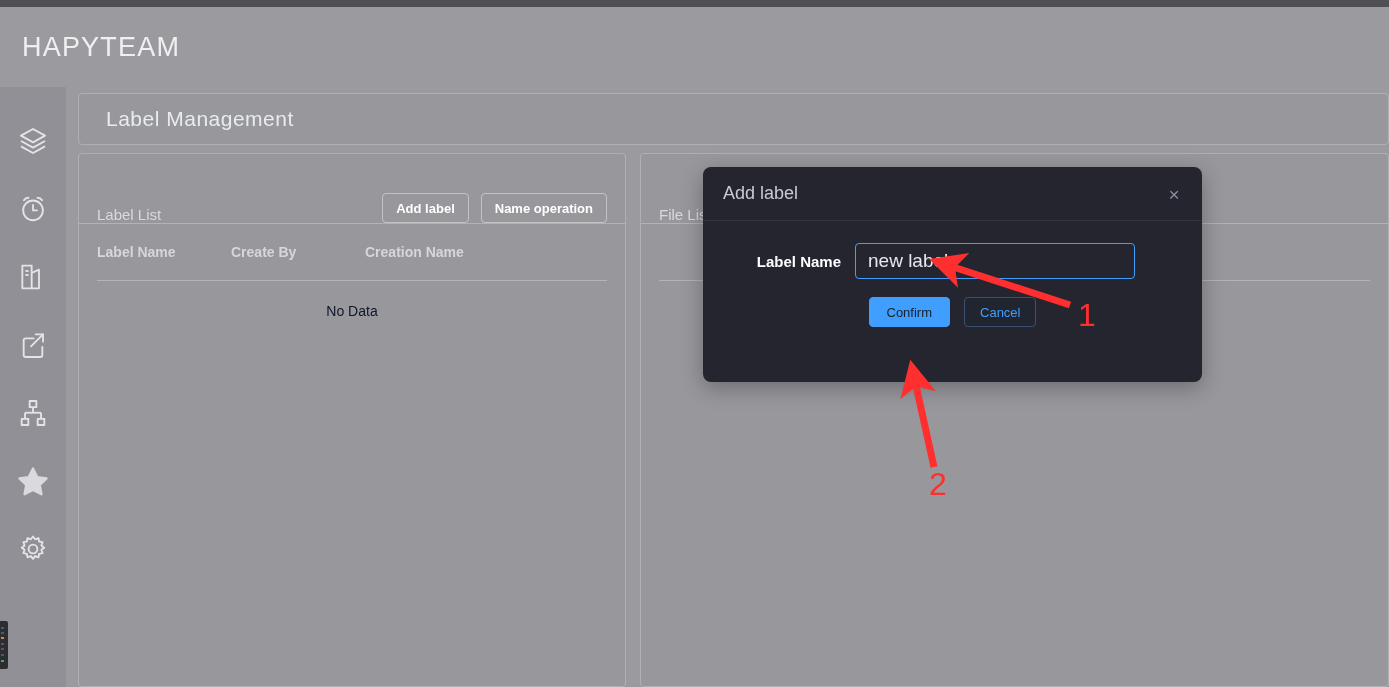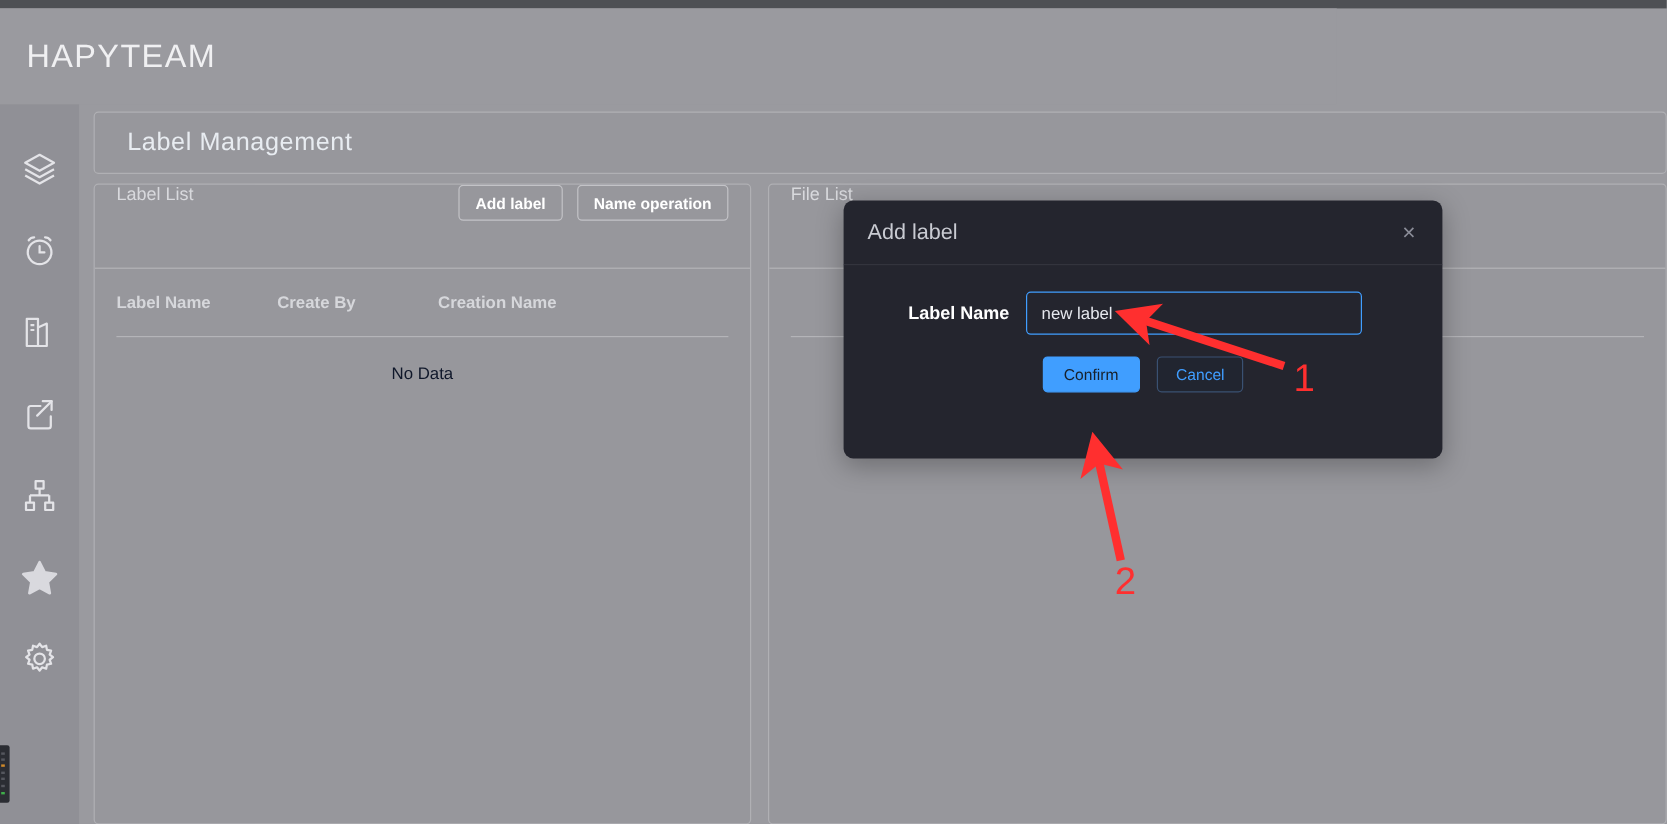--- a/index.html
+++ b/index.html
@@ -76,21 +76,21 @@
     border-radius: 4px;
     overflow: hidden;
   }
   .panel-left  { left: 0;    width: 548px; height: 534px; }
   .panel-right { left: 562px; width: 749px; height: 534px; }
 
   .panel-head {
     position: relative;
     height: 70px;
     border-bottom: 1px solid #b3b3b7;
-    display: flex; align-items: flex-start;
+    display: flex; align-items: flex-end;
     padding: 0 18px;
     gap: 40px;
   }
   .panel-head .panel-title {
     font-size: 15px; color: #d8d9dd; font-weight: 400;
   }
   .head-actions {
     margin-left: auto; display: flex; gap: 12px;
   }
   .btn-ghost {
@@ -158,21 +158,21 @@
   .form-row { display: flex; align-items: center; }
   .form-label {
     width: 130px; text-align: right; padding-right: 14px;
     font-size: 15px; font-weight: 700; color: #ffffff;
   }
   .form-input {
     width: 280px; height: 36px;
     background: #24252e;
     border: 1px solid #409eff;
     border-radius: 4px;
-    color: #e6e8ee; font-size: 14px;
+    color: #e6e8ee; font-size: 19px;
     padding: 0 12px;
     font-family: "Liberation Sans", sans-serif;
     outline: none;
   }
   .modal-foot {
     display: flex; justify-content: center; gap: 14px;
     margin-top: 18px;
   }
   .btn-primary {
     height: 30px; padding: 0 17px;

